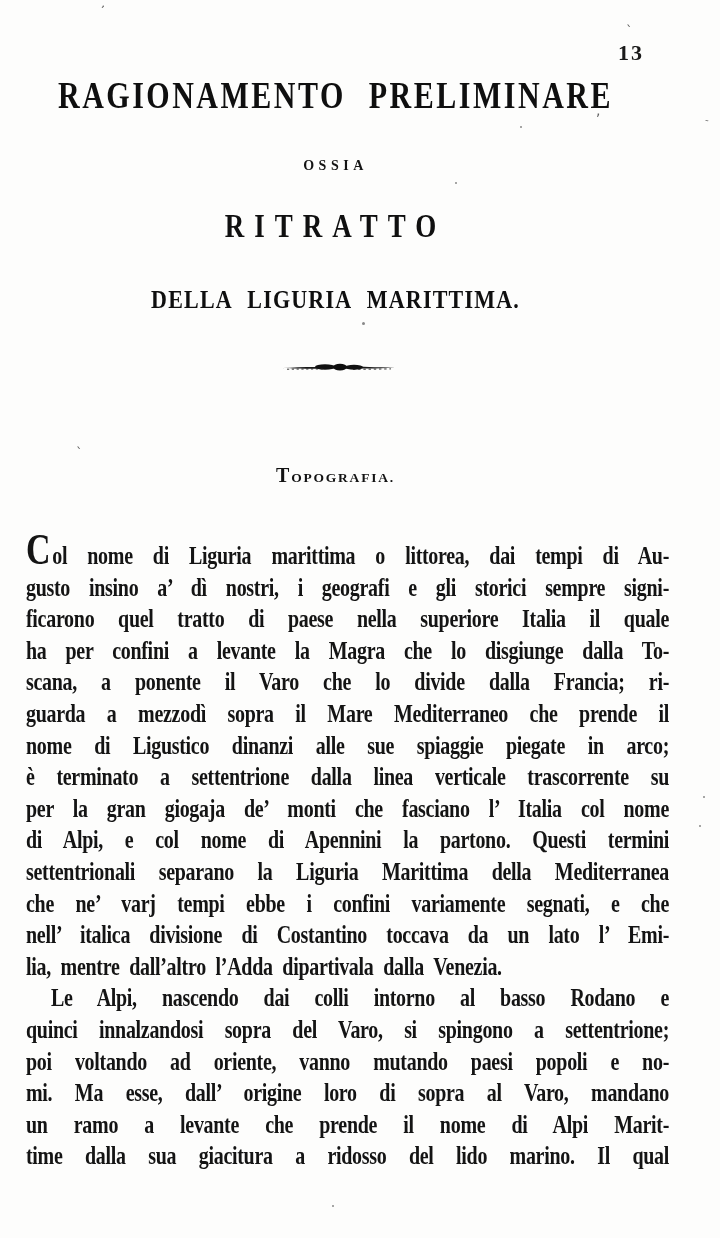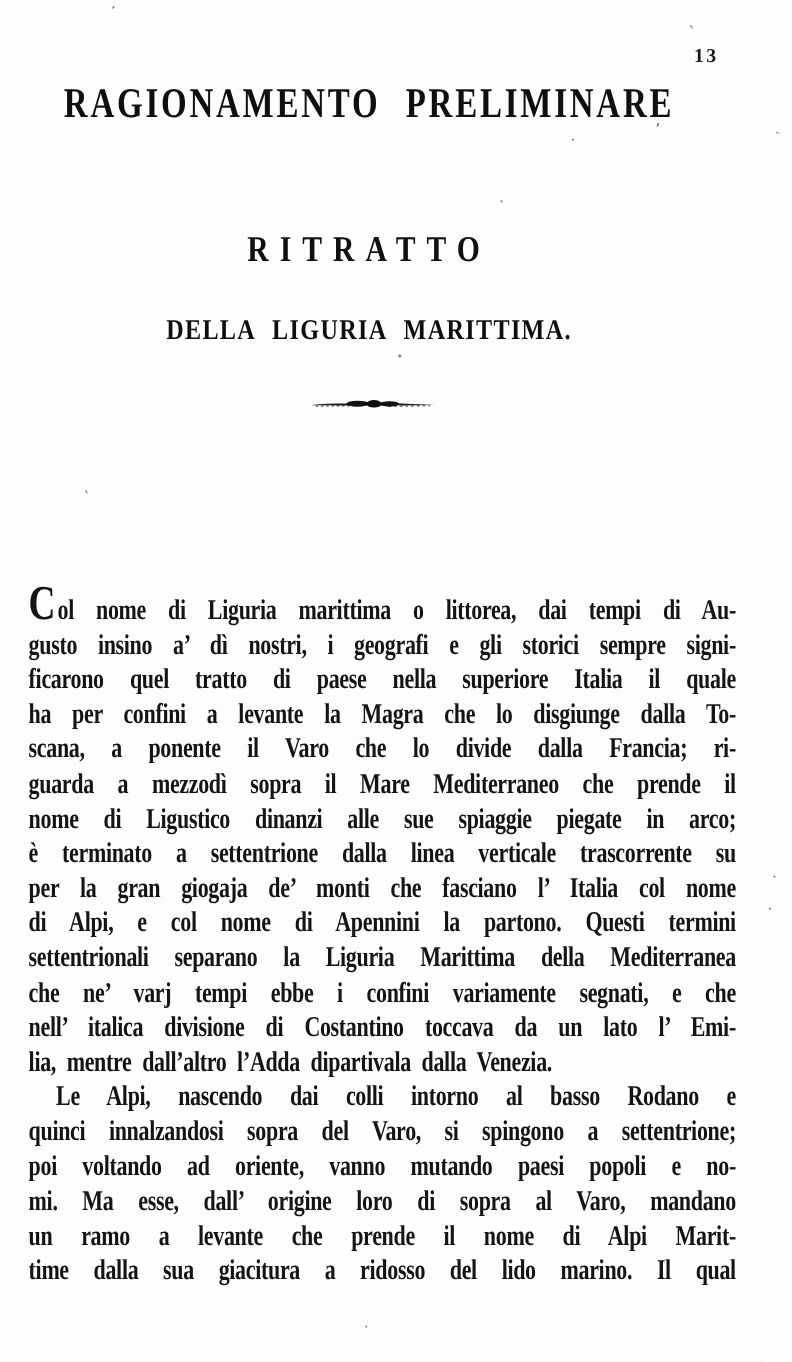--- a/index.html
+++ b/index.html
@@ -10,21 +10,21 @@
     background:#fdfdfc;
     overflow:hidden;
     font-family:"Liberation Serif", serif;
     color:#141414;
   }
   
   .band{position:absolute;left:14px;width:643px;text-align:center;}
 
   .pagenum{
     position:absolute;top:40px;left:618px;width:48px;
-    font-size:18px;font-weight:700;letter-spacing:2px;text-align:center;
+    font-size:22px;font-weight:700;letter-spacing:2px;text-align:left;
     color:#1a1a1a;
   }
   .title{
     top:78px;
     font-size:30px;font-weight:700;
     letter-spacing:2.5px;word-spacing:13px;
     transform:scaleY(1.28);
     color:#0f0f0f;
     white-space:nowrap;
   }
@@ -81,34 +81,36 @@
 </style>
 </head>
 <body>
 
 <div class="page">
 
   <div class="pagenum">13</div>
 
   <h1 class="band title" style="margin:0;">RAGIONAMENTO PRELIMINARE</h1>
 
+  <div class="band ossia">OSSIA</div>
 
   <div class="band ritratto">RITRATTO</div>
 
   <div class="band subject">DELLA LIGURIA MARITTIMA.</div>
 
   <svg class="ornament" width="112" height="12" viewBox="0 0 112 12" aria-hidden="true">
     <path d="M0,6.1 C10,5.2 20,4.9 32,4.9 C40,4.9 44,4.4 48,4.2 C56,3.8 62,3.9 68,4.3 C78,4.8 92,5.2 112,5.8 C98,6.6 86,6.7 74,6.5 C66,6.4 58,6.7 50,6.5 C38,6.9 24,6.7 12,6.5 C6,6.4 2,6.3 0,6.1 Z" fill="#1a1a1a"></path>
     <ellipse cx="42" cy="5.0" rx="10" ry="2.7" fill="#111"></ellipse>
     <ellipse cx="57" cy="5.1" rx="7" ry="3.4" fill="#0d0d0d"></ellipse>
     <ellipse cx="71" cy="5.2" rx="9" ry="2.5" fill="#111"></ellipse>
     <path d="M4,7.2 L42,6.9" stroke="#222" stroke-width="0.9" stroke-dasharray="2.2,2.6" fill="none"></path>
     <path d="M70,7.4 L108,6.9" stroke="#222" stroke-width="0.9" stroke-dasharray="2.4,2.8" fill="none"></path>
   </svg>
 
+  <div class="band sectionhead">Topografia.</div>
 
   <div class="bodytext">
     <div class="bl first">Col nome di Liguria marittima o littorea, dai tempi di Au-</div>
     <div class="bl">gusto insino a’ dì nostri, i geografi e gli storici sempre signi-</div>
     <div class="bl">ficarono quel tratto di paese nella superiore Italia il quale</div>
     <div class="bl">ha per confini a levante la Magra che lo disgiunge dalla To-</div>
     <div class="bl">scana, a ponente il Varo che lo divide dalla Francia; ri-</div>
     <div class="bl">guarda a mezzodì sopra il Mare Mediterraneo che prende il</div>
     <div class="bl">nome di Ligustico dinanzi alle sue spiaggie piegate in arco;</div>
     <div class="bl">è terminato a settentrione dalla linea verticale trascorrente su</div>

